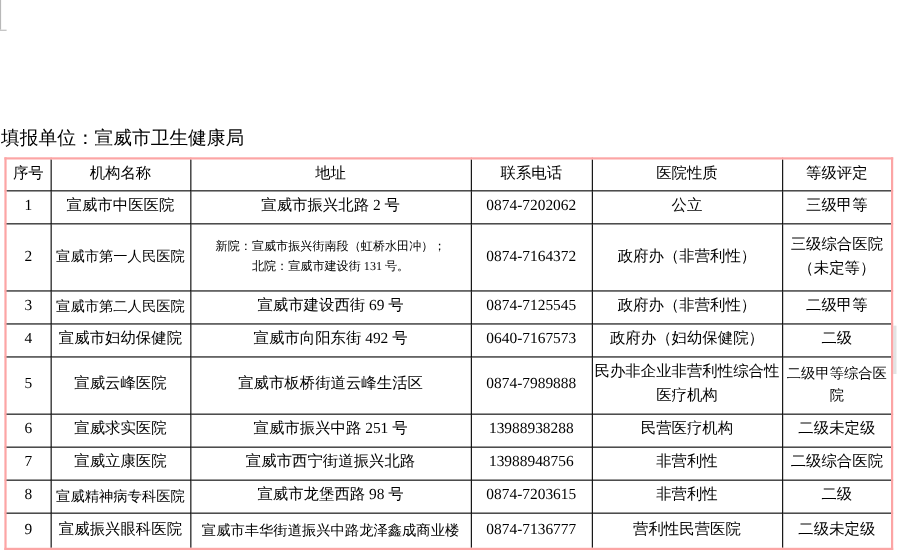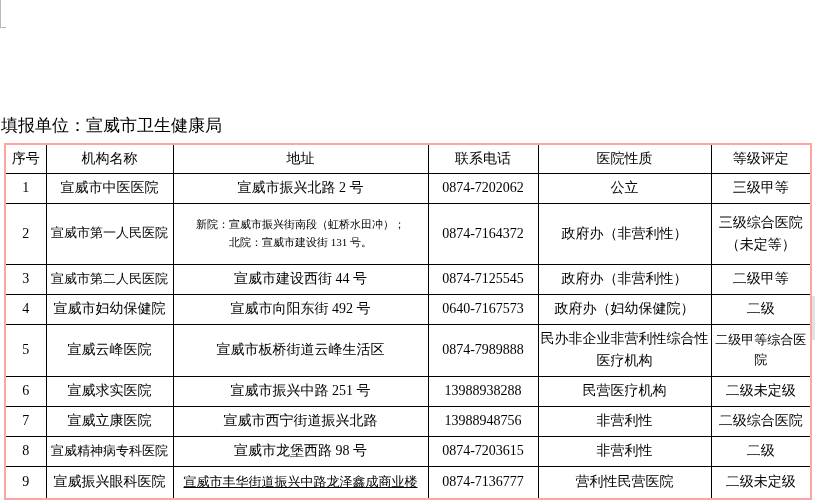--- a/index.html
+++ b/index.html
@@ -107,21 +107,21 @@
           <td style="font-size: 11px;">新院：宣威市振兴街南段（虹桥水田冲）；
 北院：宣威市建设街 131 号。</td>
           <td>0874-7164372</td>
           <td>政府办（非营利性）</td>
           <td>三级综合医院
 （未定等）</td>
         </tr>
         <tr style="height: 30px;">
           <td>3</td>
           <td style="font-size: 13px;">宣威市第二人民医院</td>
-          <td>宣威市建设西街 44 号</td>
+          <td>宣威市建设西街 69 号</td>
           <td>0874-7125545</td>
           <td>政府办（非营利性）</td>
           <td>二级甲等</td>
         </tr>
         <tr style="height: 30px;">
           <td>4</td>
           <td>宣威市妇幼保健院</td>
           <td>宣威市向阳东街 492 号</td>
           <td>0640-7167573</td>
           <td>政府办（妇幼保健院）</td>
@@ -157,20 +157,20 @@
           <td>8</td>
           <td style="font-size: 13px;">宣威精神病专科医院</td>
           <td>宣威市龙堡西路 98 号</td>
           <td>0874-7203615</td>
           <td>非营利性</td>
           <td>二级</td>
         </tr>
         <tr style="height: 33px;">
           <td>9</td>
           <td>宣威振兴眼科医院</td>
-          <td style="font-size: 13px; text-decoration: underline;">宣威市丰华街道振兴中路龙泽鑫成商业楼</td>
+          <td style="font-size: 13px;">宣威市丰华街道振兴中路龙泽鑫成商业楼</td>
           <td>0874-7136777</td>
           <td>营利性民营医院</td>
           <td>二级未定级</td>
         </tr>
       </tbody>
   </table>
 </div>
 
 </body></html>

